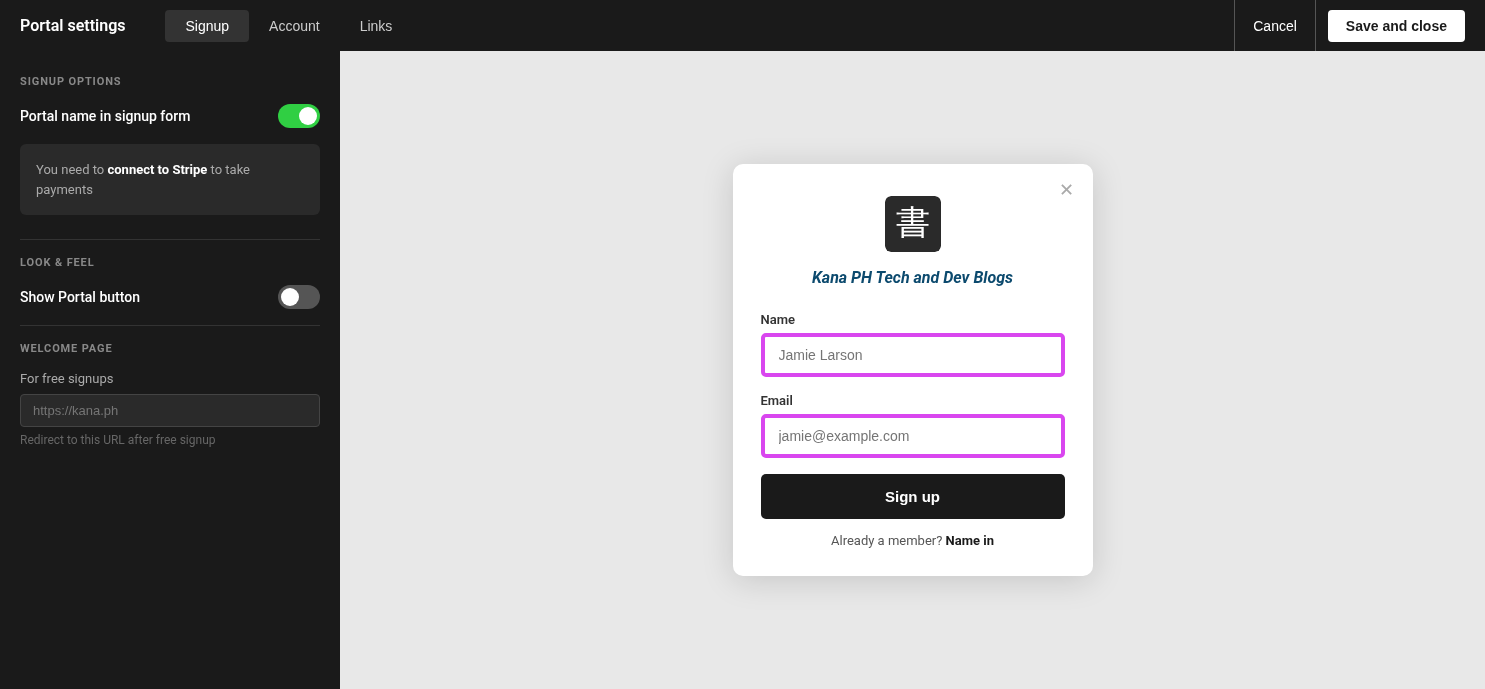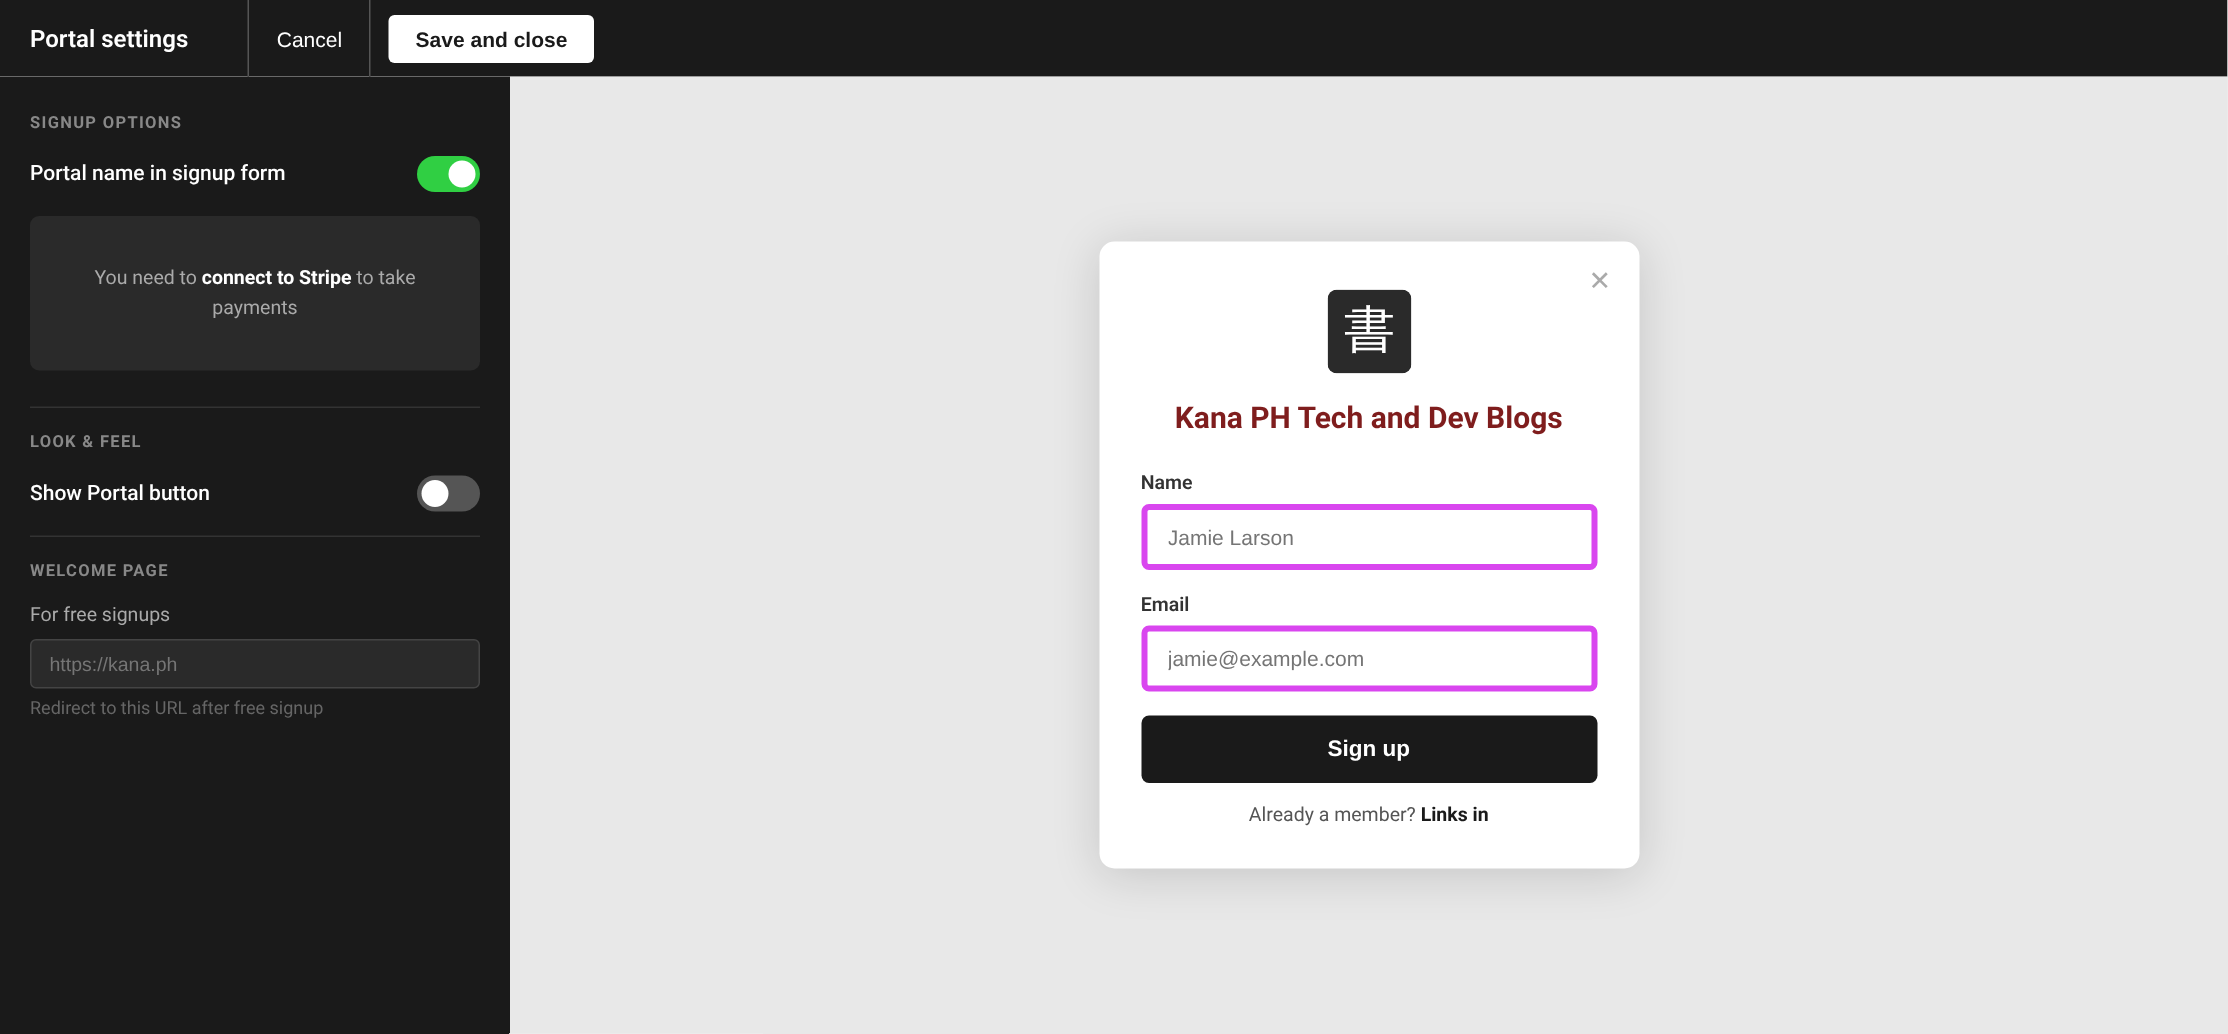--- a/index.html
+++ b/index.html
@@ -131,23 +131,23 @@
       top: 3px;
       transition: left 0.2s;
     }
     .toggle-track.on .toggle-thumb { left: 21px; }
     .toggle-track.off .toggle-thumb { left: 3px; }
 
     
     .stripe-notice {
       background: #2a2a2a;
       border-radius: 6px;
-      padding: 32px;
+      padding: 16px;
       margin-bottom: 24px;
-      text-align: center;
+      text-align: left;
       font-size: 13px;
       color: #aaa;
       line-height: 1.5;
     }
     .stripe-notice strong {
       color: #fff;
     }
 
     .divider {
       border: none;
@@ -205,25 +205,26 @@
       align-items: center;
       justify-content: center;
       cursor: pointer;
       color: #aaa;
       font-size: 18px;
       background: none;
       border: none;
     }
     .modal-title {
       text-align: center;
-      font-size: 20px;
+      font-size: 16px;
       font-weight: 700;
-      color: #7f1d1d;
+      color: #0c4a6e;
       margin-bottom: 24px;
       line-height: 1.3;
+      font-style: italic;
     }
     .modal-field-label {
       font-size: 13px;
       font-weight: 600;
       color: #333;
       margin-bottom: 6px;
     }
     .modal-input {
       width: 100%;
       border: 4px solid #d946ef;
@@ -268,20 +269,25 @@
       justify-content: center;
       overflow: hidden;
       border-radius: 6px;
     }
   </style>
 </head>
 <body>
 
 <div class="header">
   <span class="header-title">Portal settings</span>
+  <div class="header-tabs">
+    <button class="header-tab active">Signup</button>
+    <button class="header-tab">Account</button>
+    <button class="header-tab">Links</button>
+  </div>
   <div class="header-actions">
     <button class="btn-cancel">Cancel</button>
     <button class="btn-save">Save and close</button>
   </div>
 </div>
 
 <div class="main">
 
   <div class="sidebar">
 
@@ -346,20 +352,20 @@
       <div class="modal-field-label">Name</div>
       <input class="modal-input" type="text" placeholder="Jamie Larson" style="">
 
       <div class="modal-field-label">Email</div>
       <input class="modal-input" type="email" placeholder="jamie@example.com" style="">
 
       <button class="modal-signup-btn">Sign up</button>
 
       <div class="modal-signin-text">
         <span>Already a member?</span>
-        <strong>Links in</strong>
+        <strong>Name in</strong>
       </div>
 
     </div>
 
   </div>
 
 </div>
 
 </body></html>

